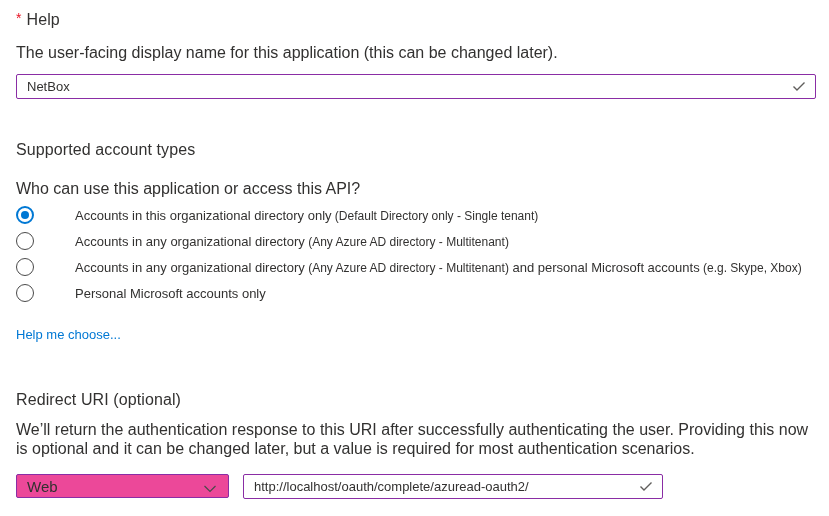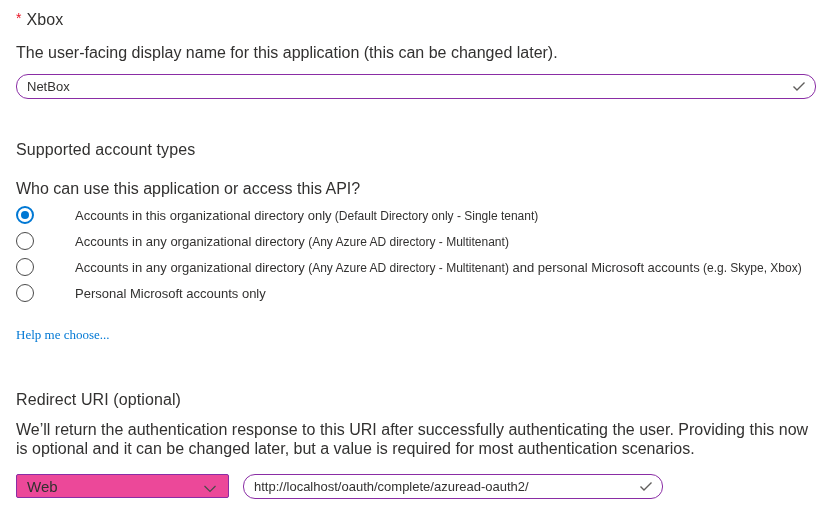--- a/index.html
+++ b/index.html
@@ -36,21 +36,21 @@
     color: #323130;
     line-height: 19px;
   }
 
   
   .input-wrap { position: absolute; height: 25px; }
   .text-input {
     width: 100%;
     height: 25px;
     border: 1px solid #8a2da5;
-    border-radius: 12px;
+    border-radius: 2px;
     padding: 0 32px 0 10px;
     font-family: "Liberation Sans", "DejaVu Sans", sans-serif;
     font-size: 13px;
     color: #323130;
     background: #ffffff;
     outline: none;
   }
   .valid-check {
     position: absolute;
     right: 9px;
@@ -120,30 +120,29 @@
     color: #323130;
     white-space: nowrap;
   }
   .radio-label .note { font-size: 12px; }
 
   .link {
     font-size: 13px;
     color: #0078d4;
     text-decoration: none;
     cursor: pointer;
-    font-family: Liberation Serif, serif;
   }
 </style>
 </head>
 <body>
 
 <div class="canvas">
 
   <div class="abs section-heading" style="left:16px; top:11px;">
-    <span class="required-marker">*</span><span>Xbox</span>
+    <span class="required-marker">*</span><span>Help</span>
   </div>
 
   <div class="abs desc-text" style="left:16px; top:43px;">The user-facing display name for this application (this can be changed later).</div>
 
   <div class="input-wrap" style="left:16px; top:74px; width:800px;">
     <input class="text-input" type="text" value="NetBox" style="">
     <span class="valid-check">
       <svg width="16" height="16" viewBox="0 0 16 16">
           <path d="M2.5 8.5 L6 12 L13.5 4.5" fill="none" stroke="#605e5c" stroke-width="1.4"></path>
         </svg>

